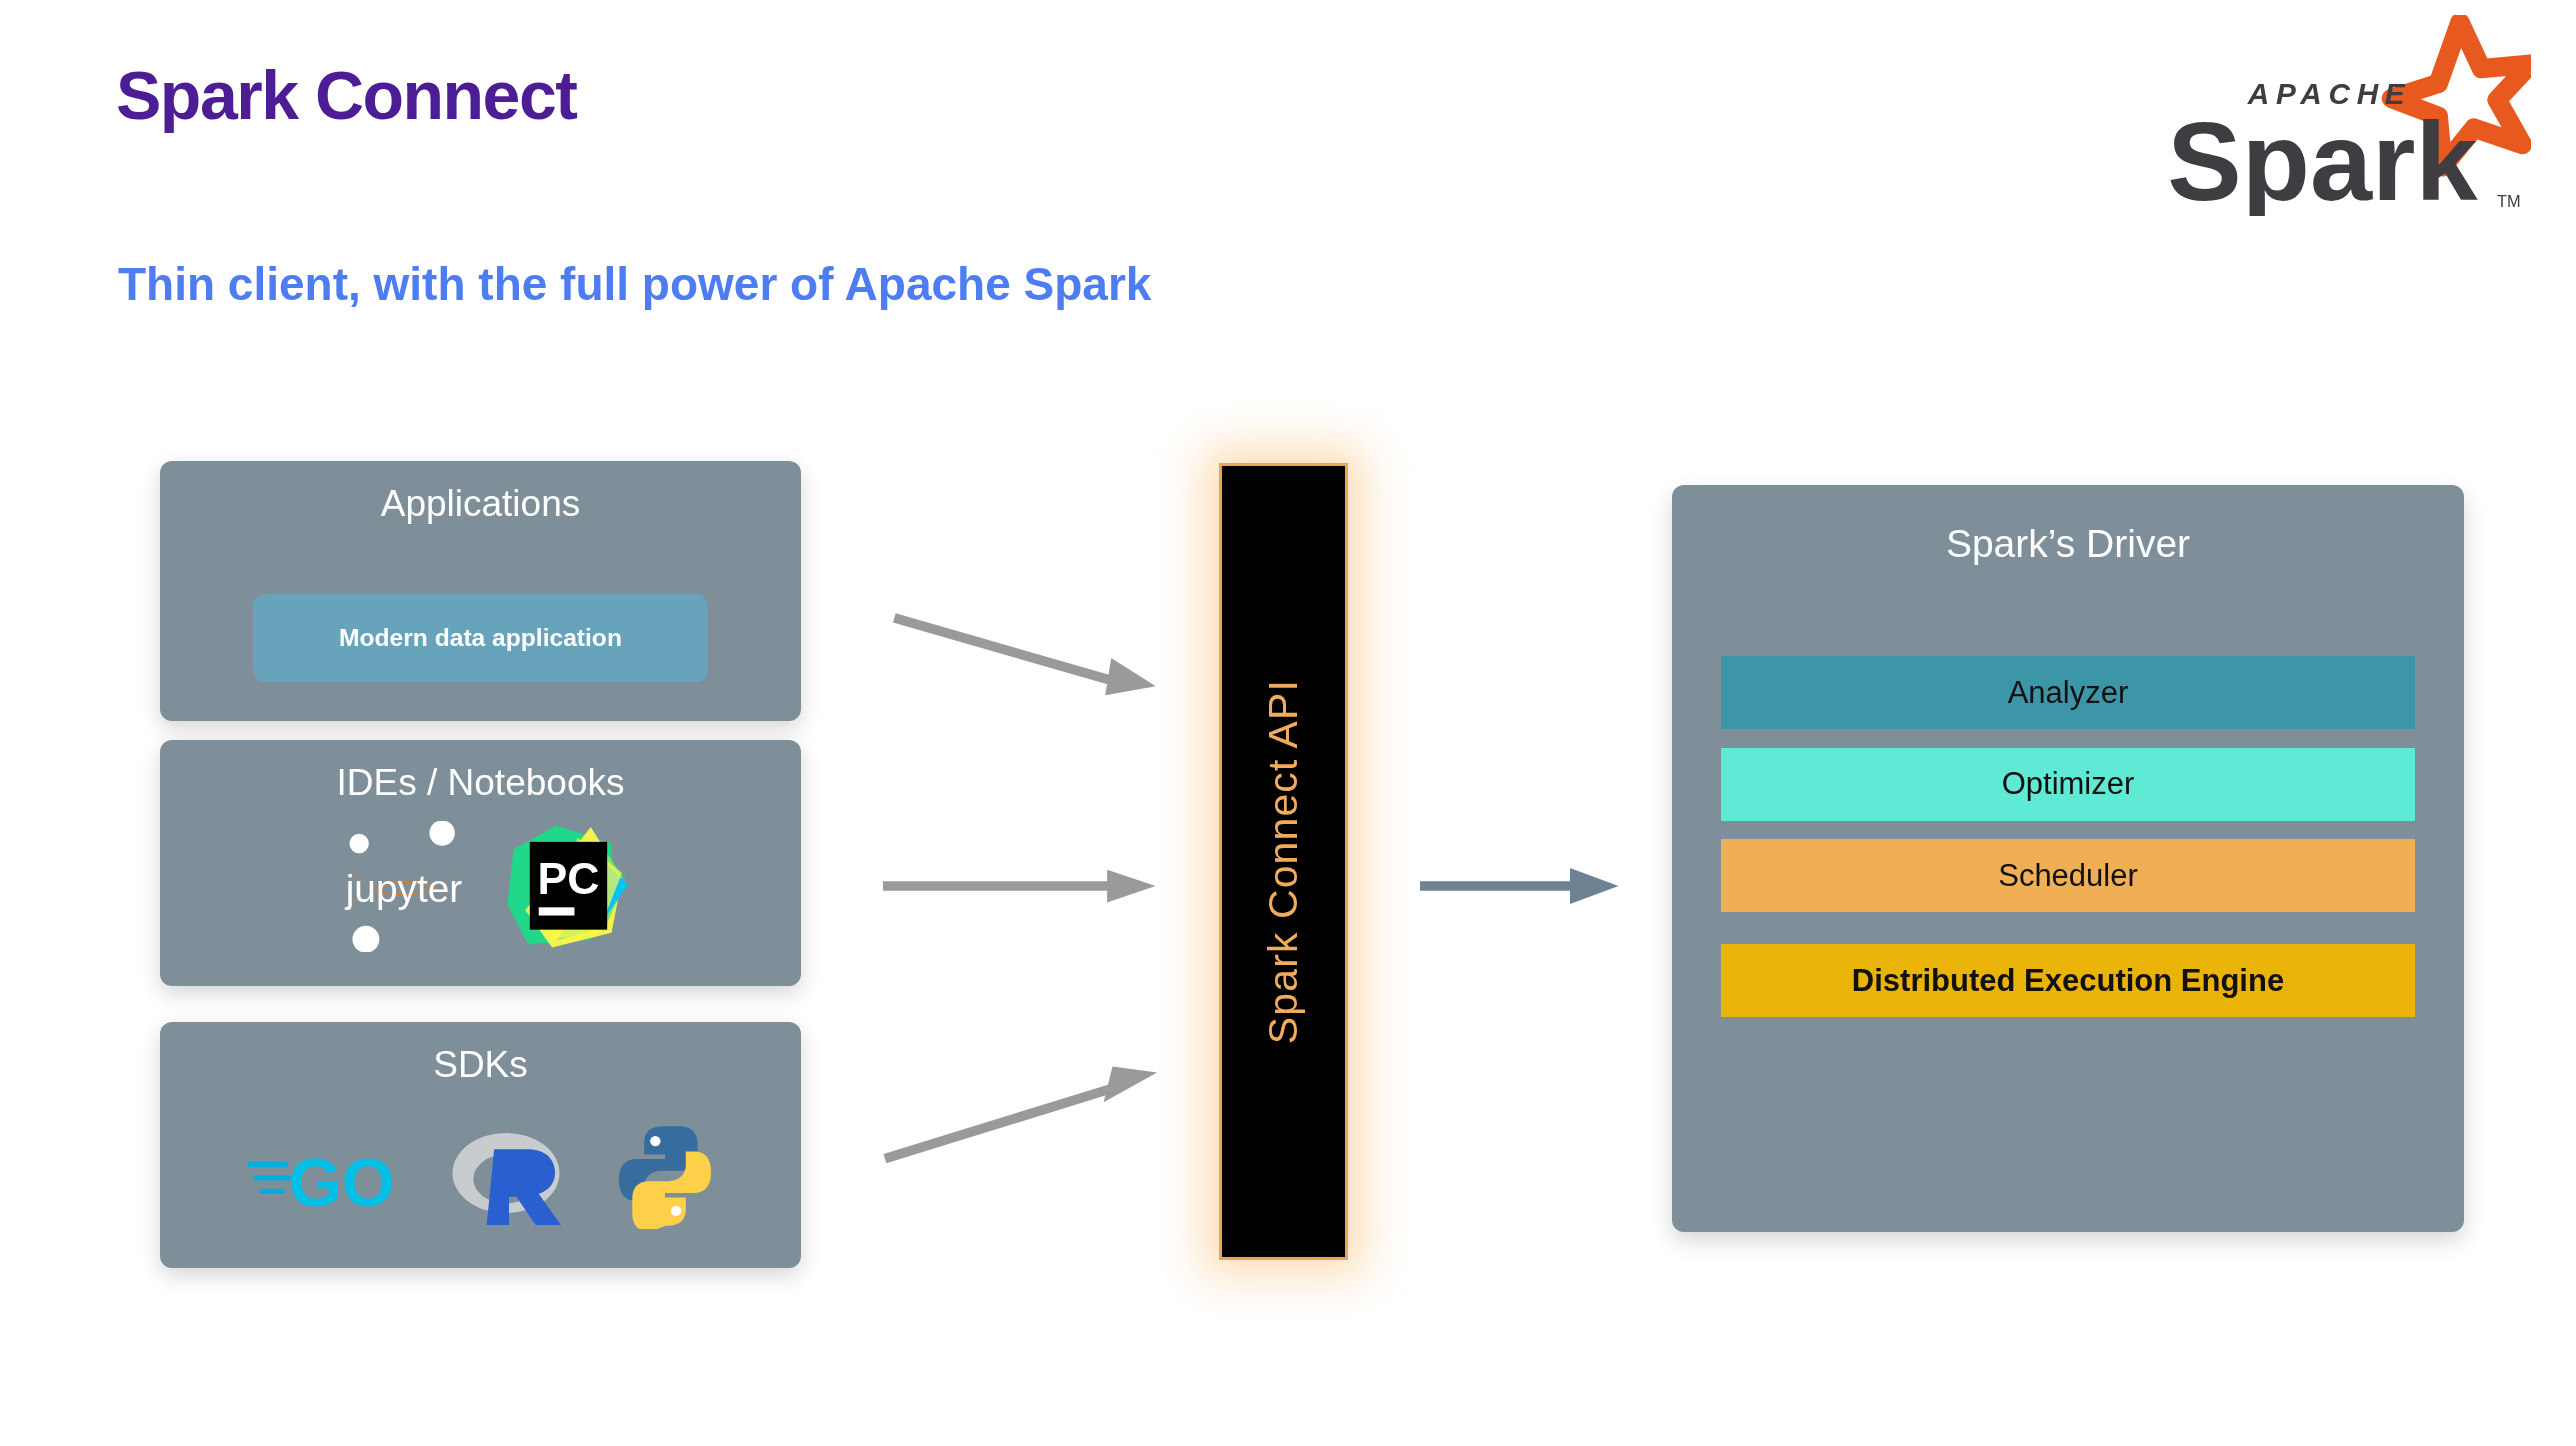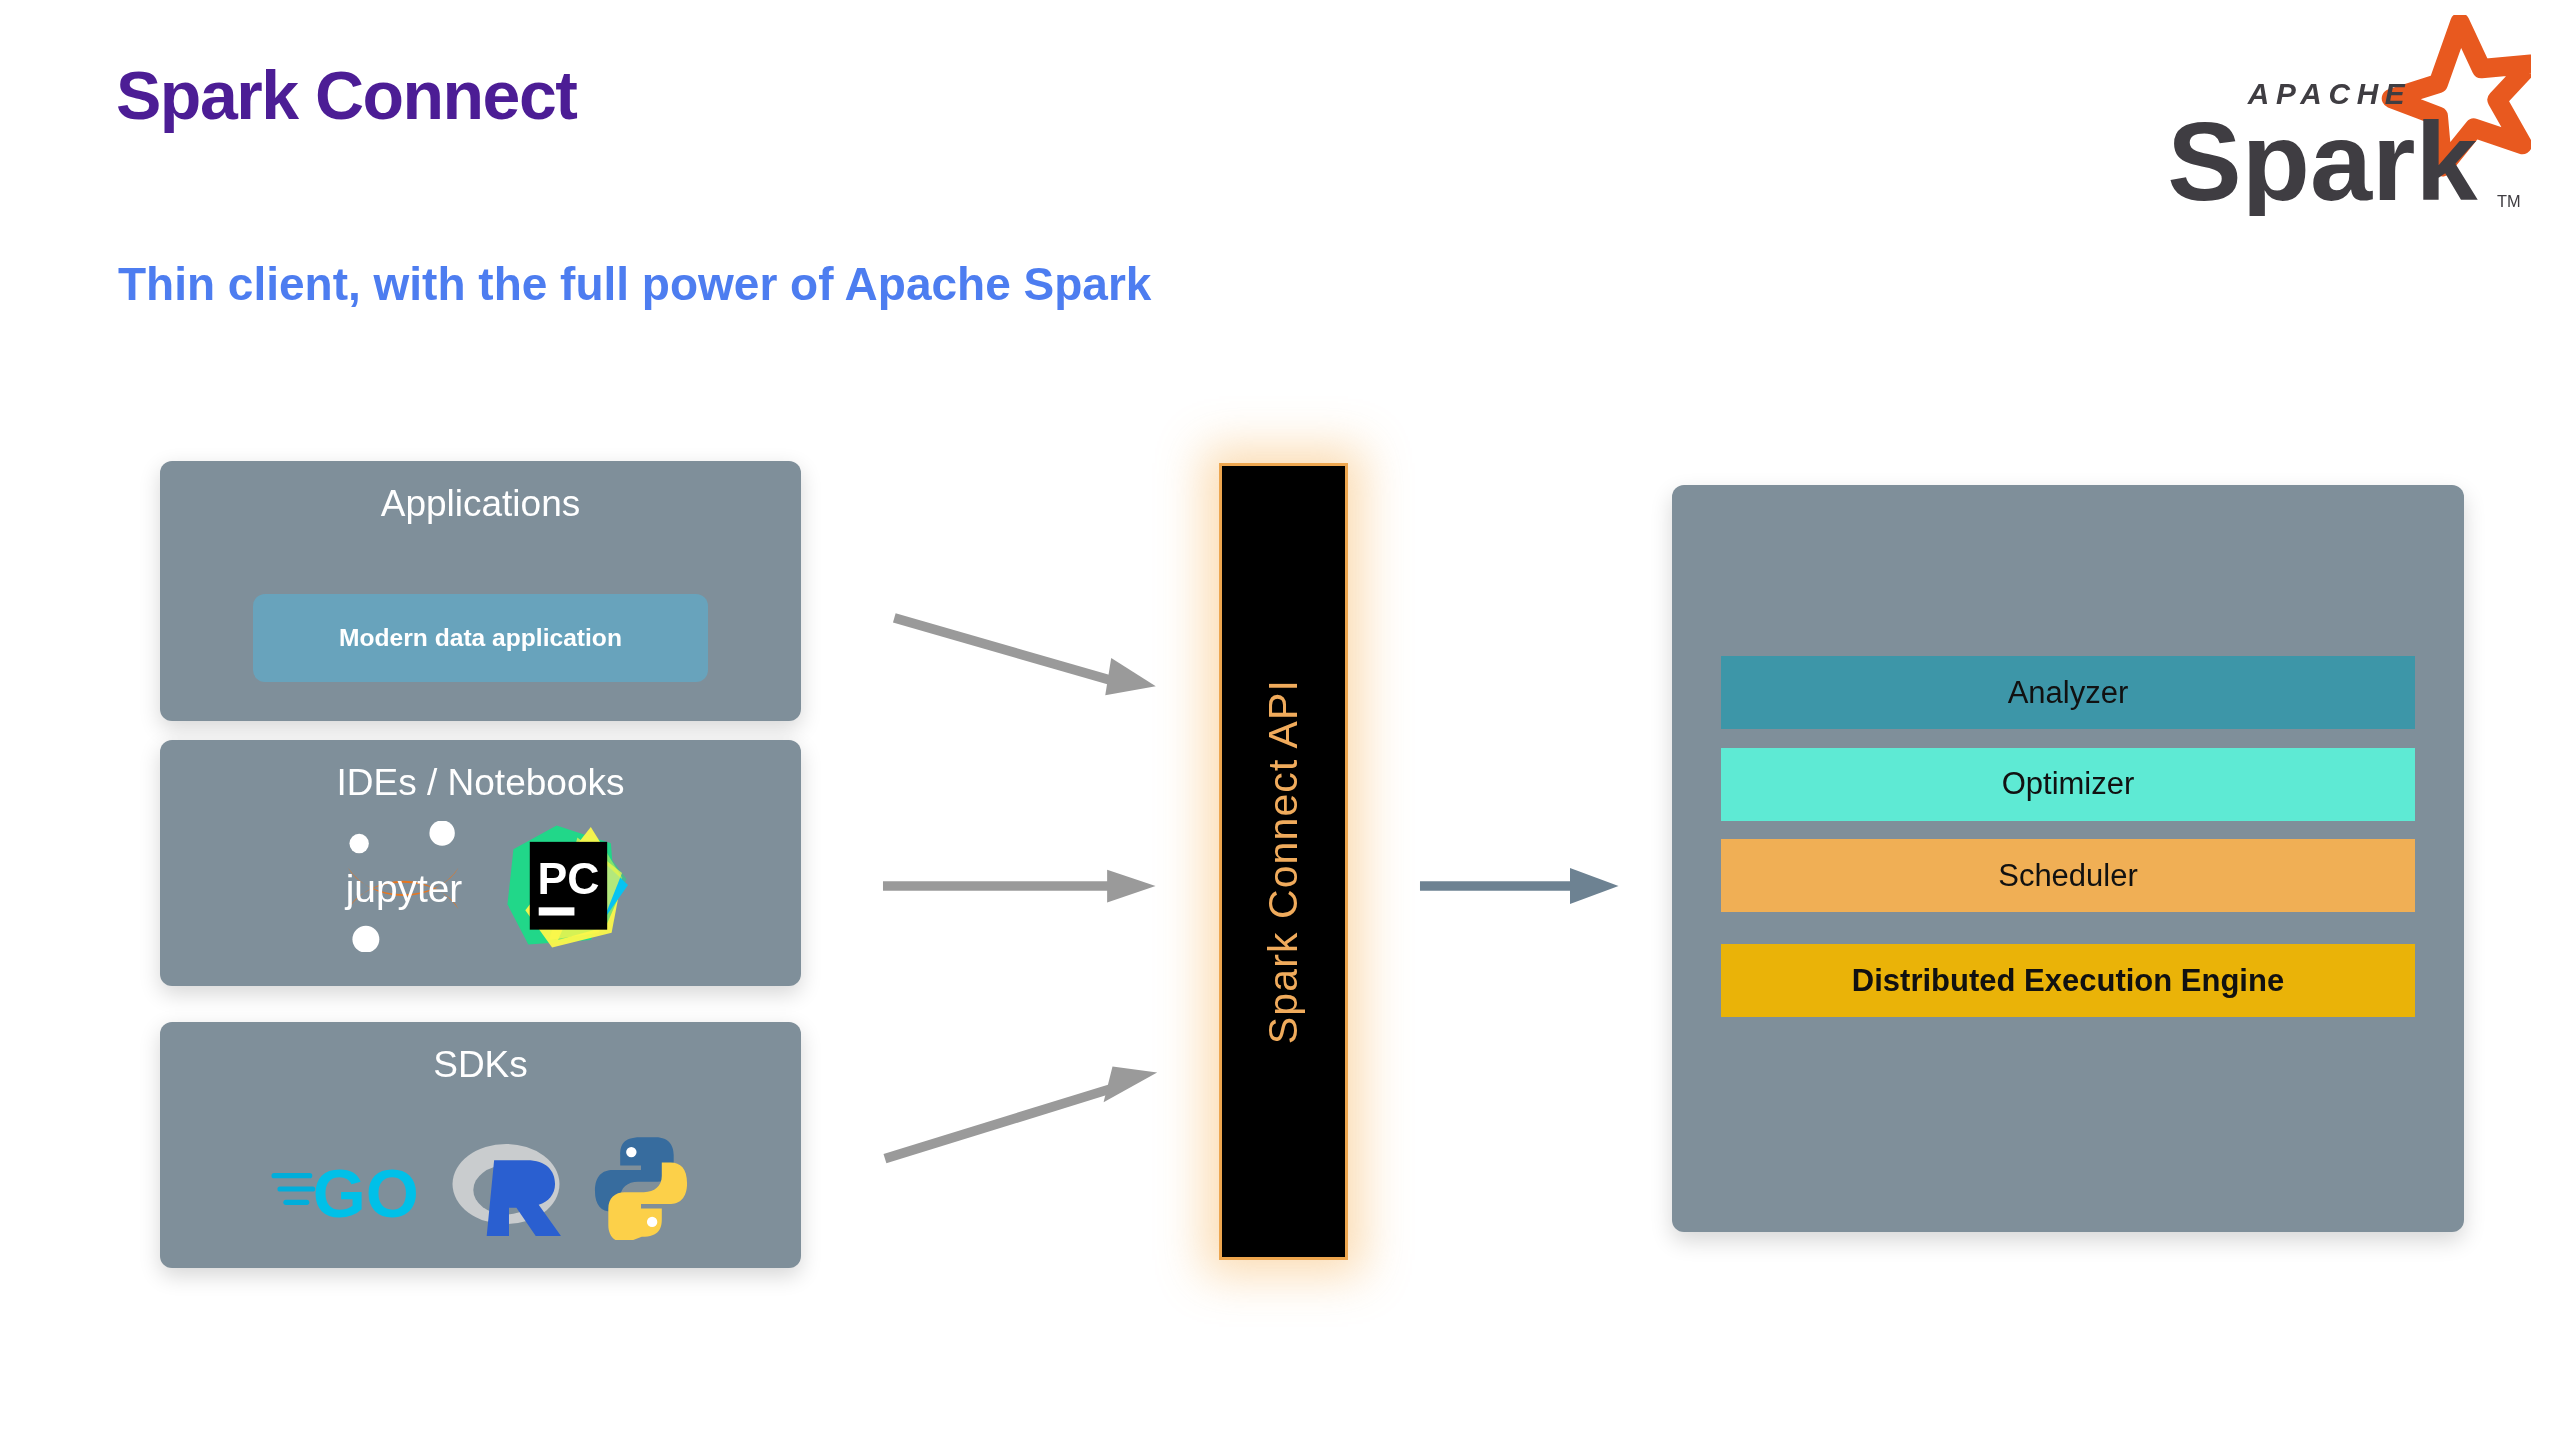--- a/index.html
+++ b/index.html
@@ -89,21 +89,21 @@
 
   .logo-row {
     position: absolute;
     left: 0;
     width: 100%;
     display: flex;
     align-items: center;
     justify-content: center;
   }
   #ide-logo-row  { top: 81px; gap: 28px; }
-  #lang-logo-row { top: 112px; gap: 22px; }
+  #lang-logo-row { top: 101px; gap: 46px; }
 
   
   #spark-connect-bar {
     position: absolute;
     left: 1219px;
     top: 463px;
     width: 129px;
     height: 797px;
     background: #000000;
     border: 3.7px solid #eda64f;
@@ -254,20 +254,21 @@
     </span>
 
   </div>
 </div>
 
 <div id="spark-connect-bar">
   <span id="spark-connect-bar-label">Spark Connect API</span>
 </div>
 
 <div id="driver-panel">
+  <div id="driver-panel-title">Spark’s Driver</div>
   <div id="driver-stack">
     <div class="driver-layer" style="background:#3d96a8;color:#111111;margin-top:47px;">
       <span>Analyzer</span>
     </div>
     <div class="driver-layer" style="background:#5eead4;color:#111111;">
       <span>Optimizer</span>
     </div>
     <div class="driver-layer" style="background:#f0af55;color:#111111;">
       <span>Scheduler</span>
     </div>

